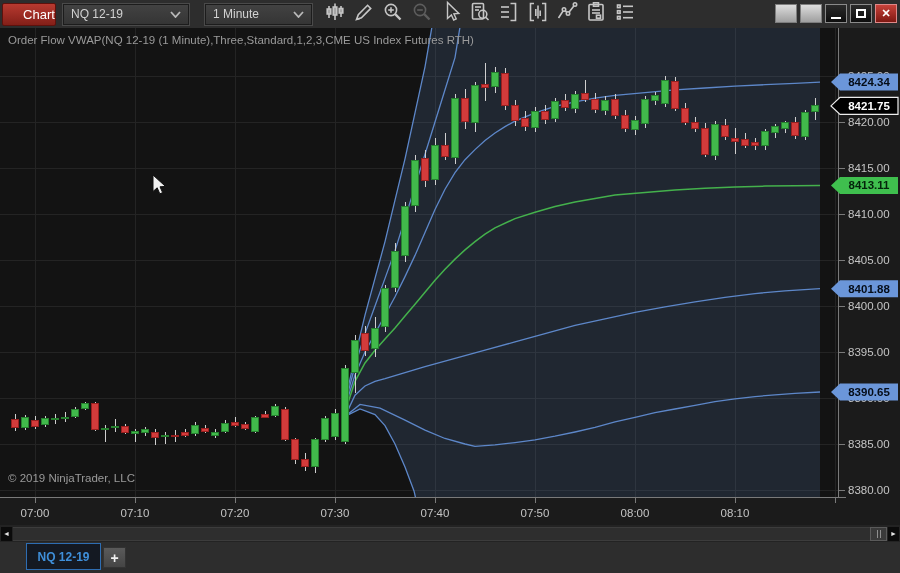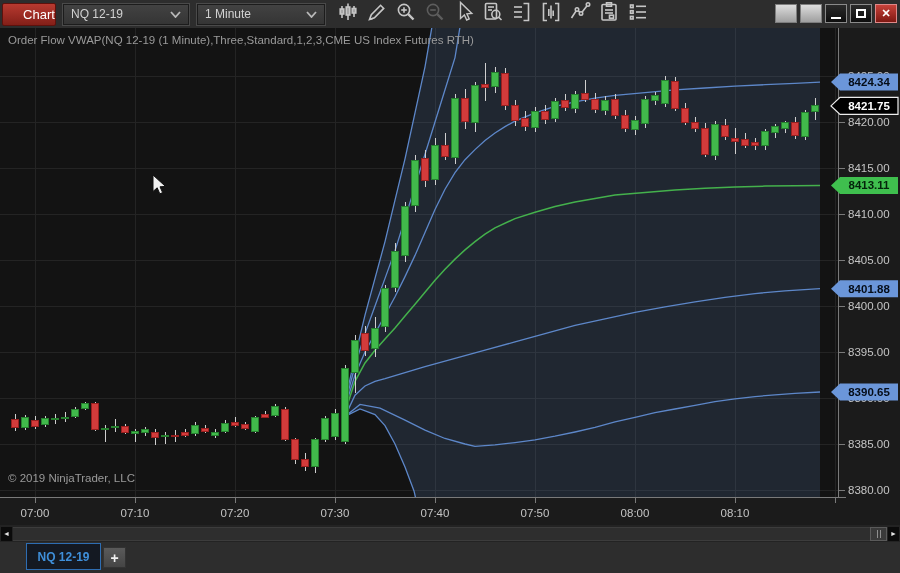--- a/index.html
+++ b/index.html
@@ -5,21 +5,21 @@
   * { margin:0; padding:0; box-sizing:border-box; }
   html,body { background:#1a1a1a; }
   body { font-family:"Liberation Sans", sans-serif; }
   .window { position:relative; width:900px; height:573px; background:#2d2d2d; overflow:hidden; outline:1px solid #101010; }
 
   
   .titlebar { position:absolute; top:0; left:0; right:0; height:28px; background:#2d2d2d; display:flex; align-items:center; z-index:5; }
   .chart-btn { margin-left:2px; width:54px; height:23px; background:linear-gradient(#b83a30,#831f18); border:1px solid #5e110c; border-radius:2px; color:#fff; font-size:13px; display:flex; align-items:center; justify-content:center; cursor:default;padding-left:20px; }
   .dd { margin-left:7px; height:21px; background:linear-gradient(#424242,#353535); border:1px solid #1c1c1c; outline:1px solid #4a4a4a; color:#d2d2d2; font-size:12px; display:flex; align-items:center; justify-content:space-between; padding:0 7px; }
   .dd-instrument { width:126px; }
-  .dd-interval { width:128px; margin-left:8px; }
+  .dd-interval { width:107px; margin-left:16px; }
   .toolbar { display:flex; align-items:center; margin-left:8px; }
   .tbtn { width:29px; height:26px; display:flex; align-items:center; justify-content:center; }
   .wincontrols { position:absolute; right:3px; top:4px; display:flex; gap:3px; }
   .wbtn { width:22px; height:19px; display:flex; align-items:center; justify-content:center; font-size:11px; }
   .wbtn.link { background:linear-gradient(#dcdcdc,#9f9f9f); border:1px solid #7d7d7d; }
   .wbtn.dark { background:linear-gradient(#2a2a2a,#0e0e0e); border:1px solid #8a8a8a; color:#fff; }
   .wbtn.close { background:linear-gradient(#c8423a,#7e1812); border:1px solid #d88; color:#fff; font-weight:bold; }
   .glyph-min { width:10px; height:2px; background:#fff; margin-top:9px; }
   .glyph-max { width:10px; height:9px; border:2px solid #fff; }
 

